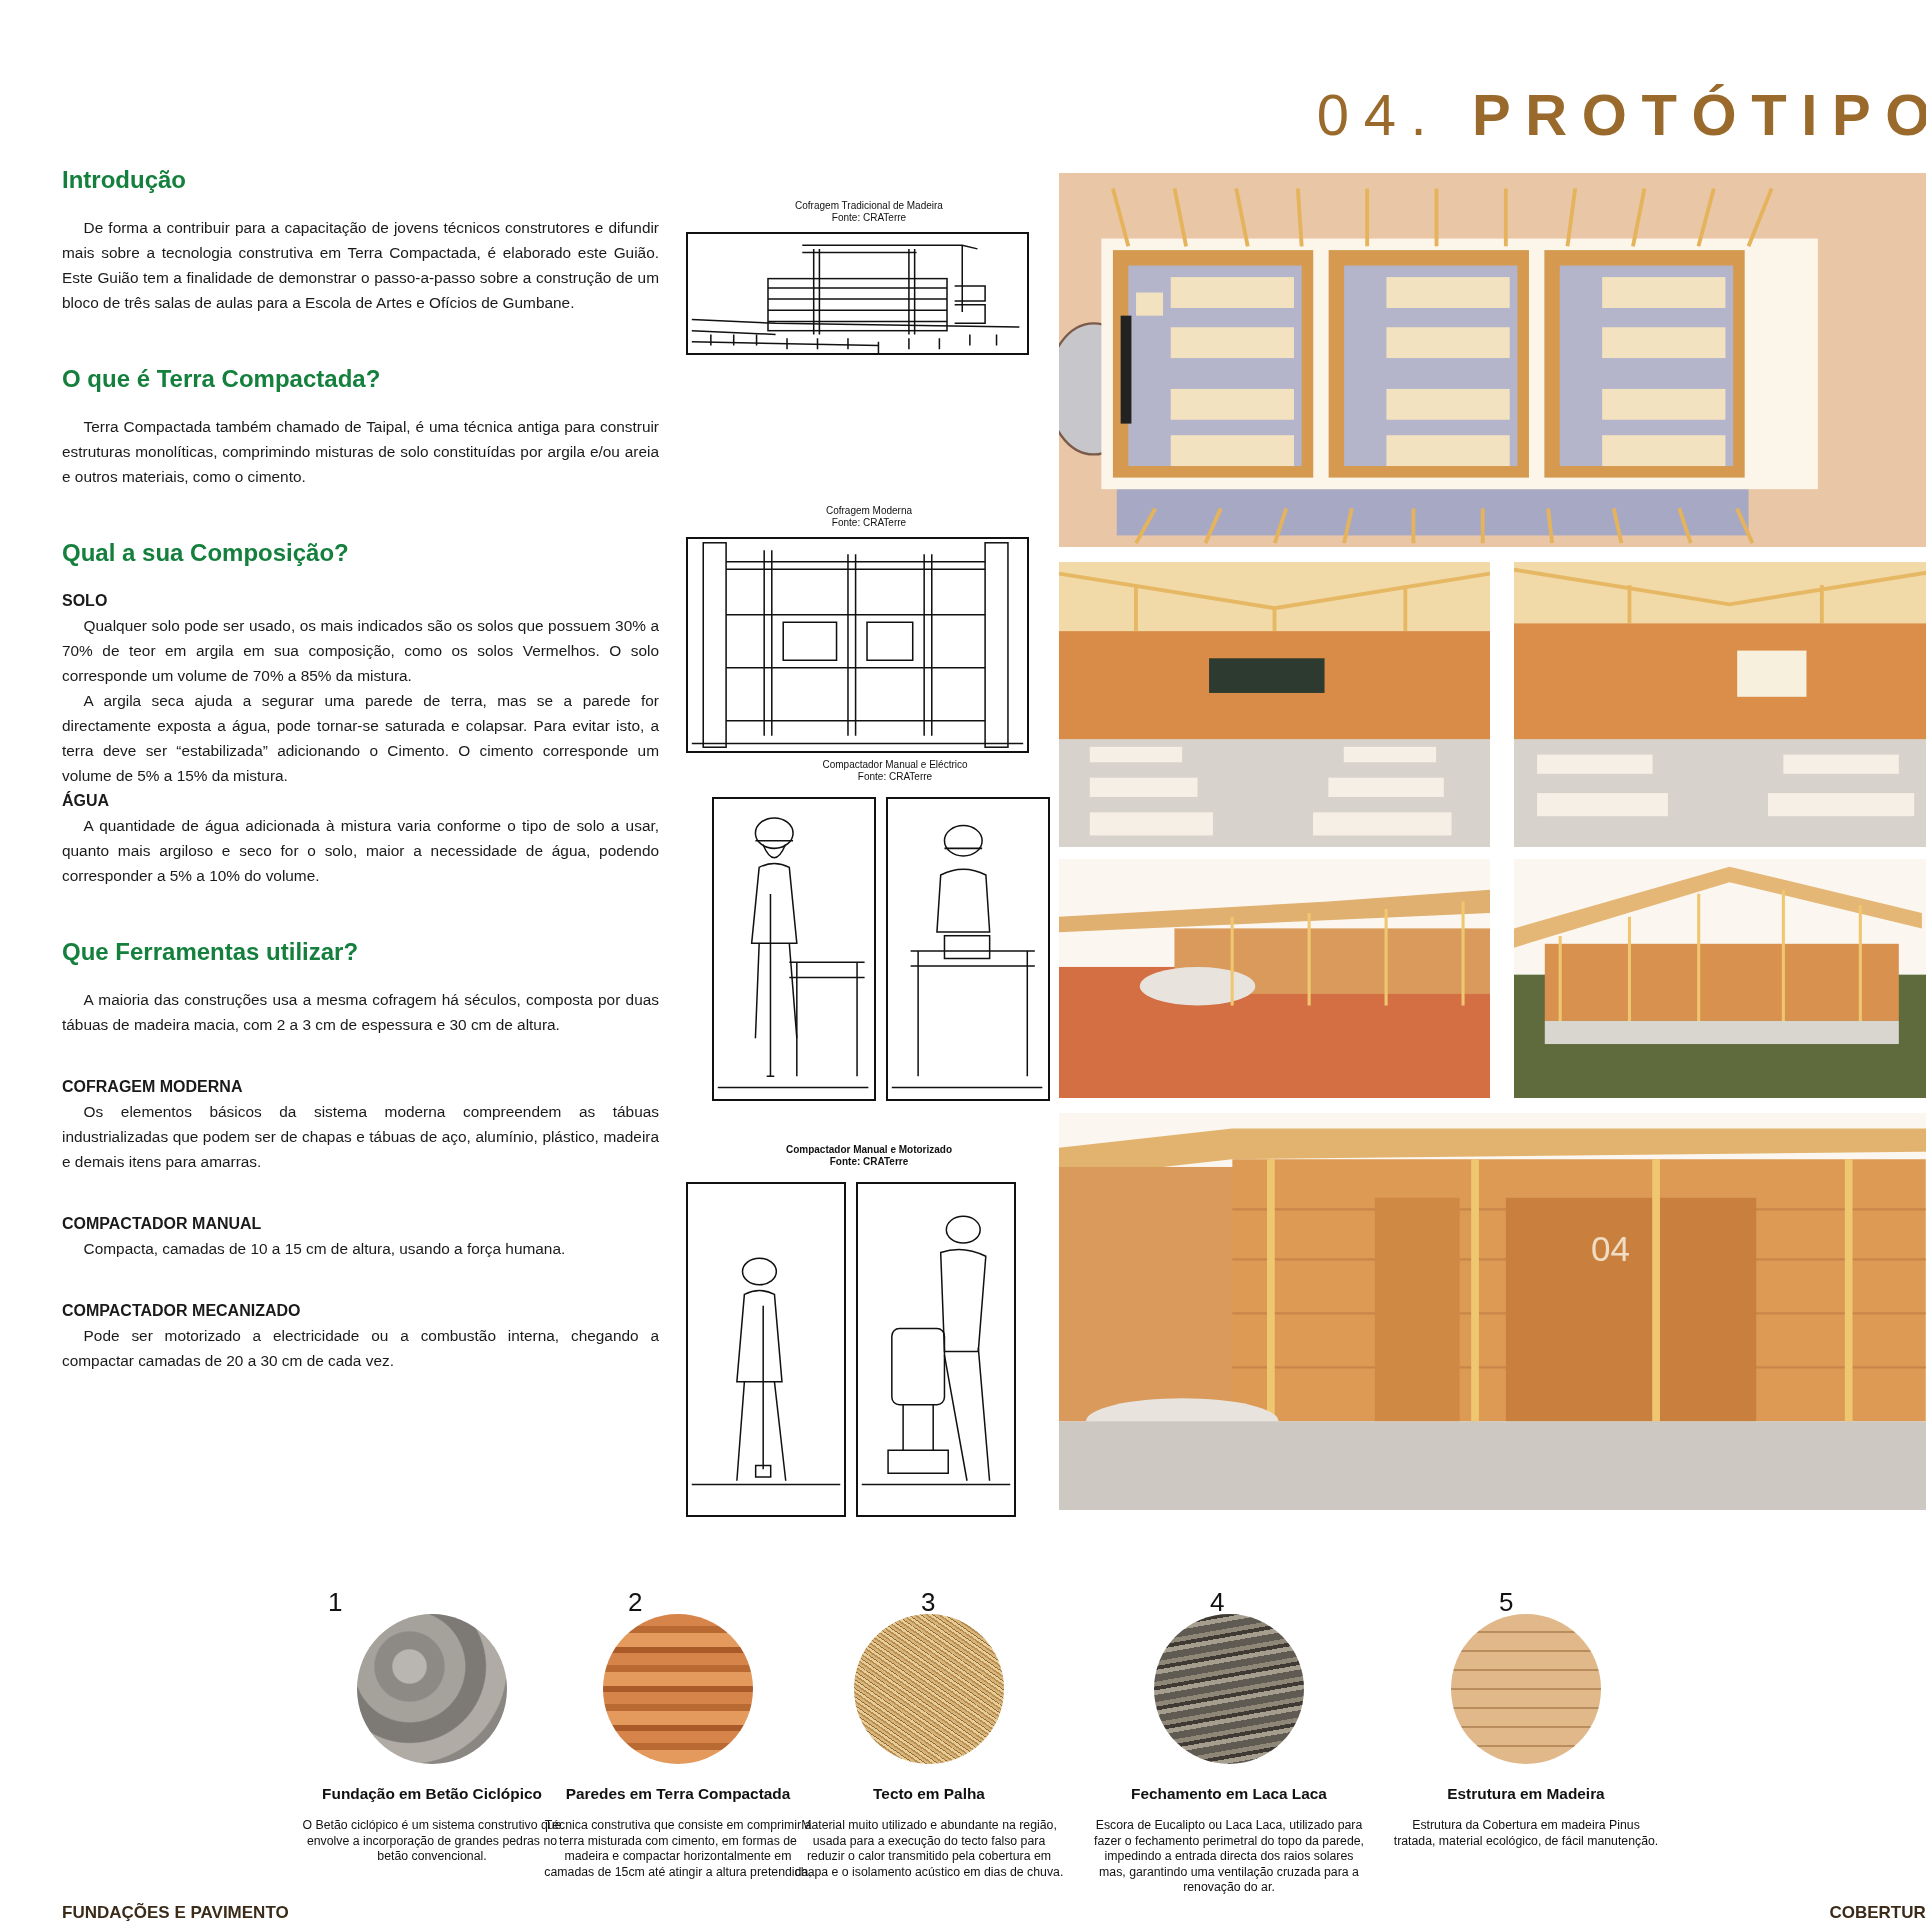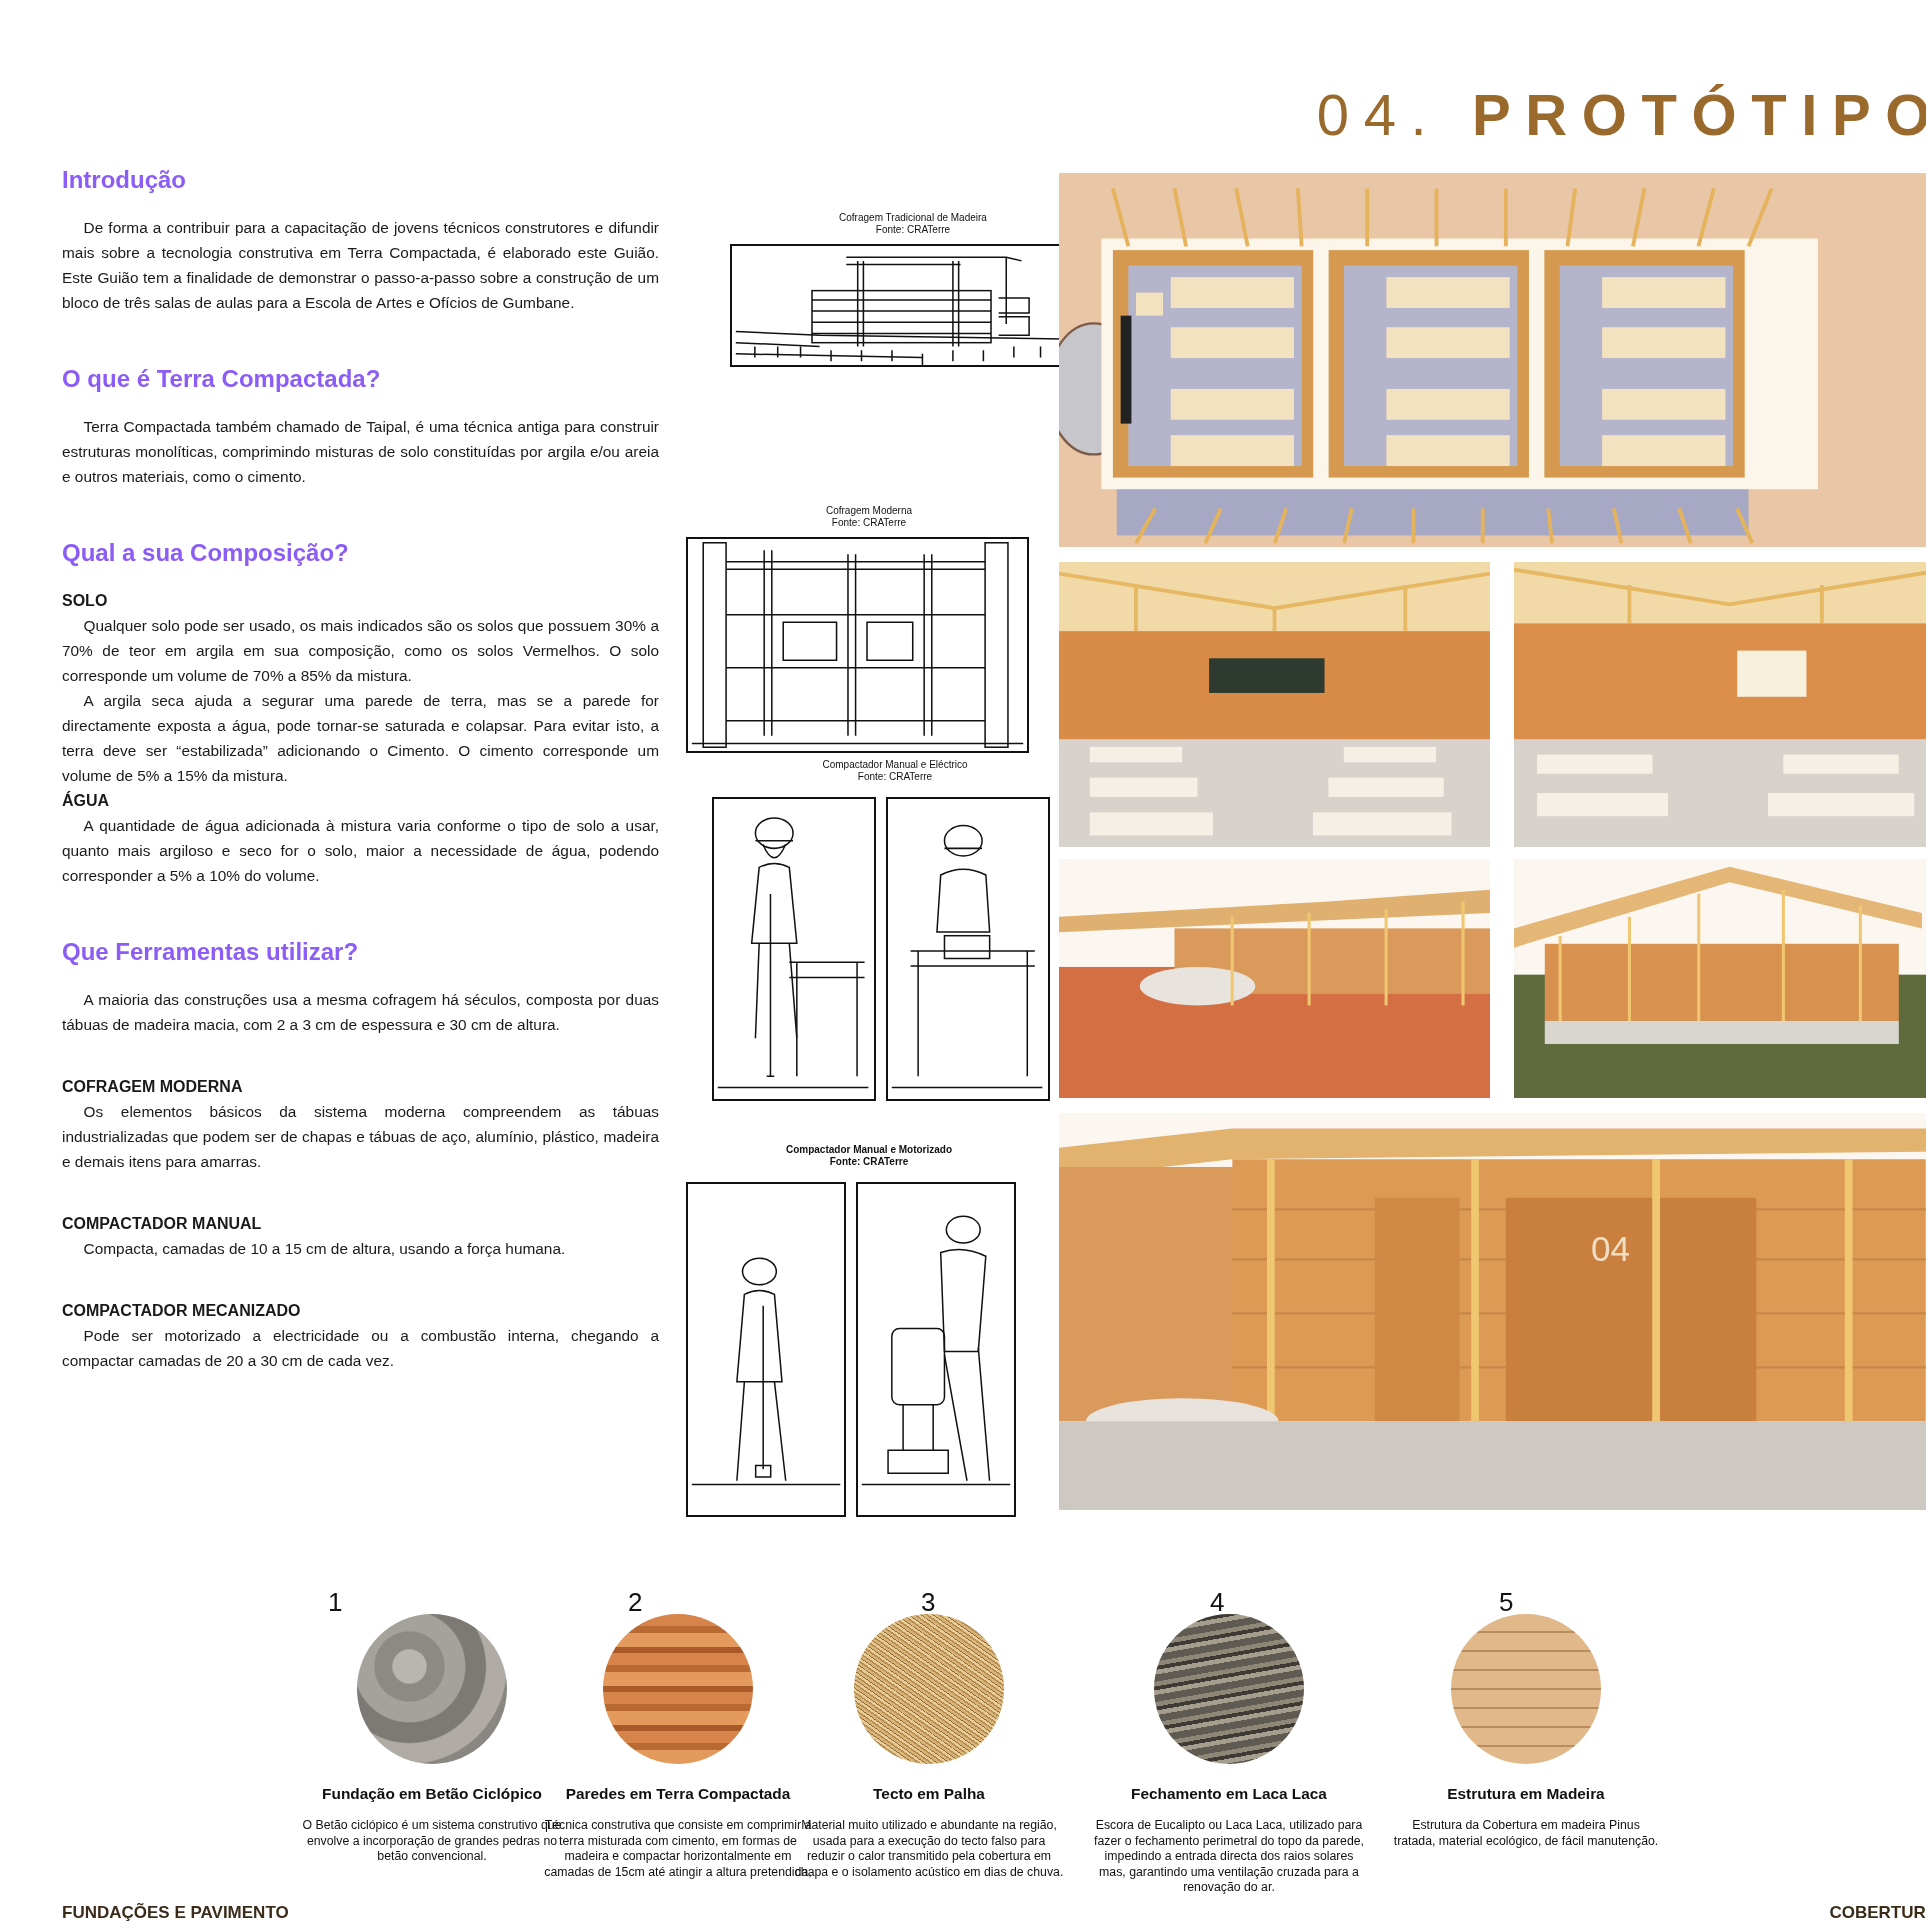--- a/index.html
+++ b/index.html
@@ -7,21 +7,21 @@
   body { position: relative; font-family: "Liberation Sans", sans-serif; color: #1a1a1a; }
   .abs { position: absolute; }
 
   
   .page-title { right: 46px; top: 81px; font-size: 58px; letter-spacing: 14.6px; color: #9a6a2c; font-family: "Liberation Sans Narrow", "Liberation Sans", sans-serif; white-space: nowrap; }
   .page-title .num { font-weight: 400; }
   .page-title .word { font-weight: 700; }
 
   
   .intro-col { left: 62px; top: 166px; width: 597px; }
-  .h-section { font-size: 24px; font-weight: 700; color: #8b5cf6; margin-bottom: 21px; }
+  .h-section { font-size: 24px; font-weight: 700; color: #15803d; margin-bottom: 21px; }
   .p-body { font-size: 15.4px; line-height: 25px; text-align: justify; text-indent: 21.6px; color: #1a1a1a; }
   .h-sub { font-size: 16px; font-weight: 700; color: #1a1a1a; line-height: 25px; }
   .gap-lg { height: 50px; }
   .gap-md { height: 37px; }
 
   
   .sketch-caption { text-align: center; font-size: 10px; line-height: 12.3px; color: #111; }
   .sketch-box { border: 2.3px solid #111; background: #fff; position: relative; overflow: hidden; }
   .sketch-box svg { width: 100%; height: 100%; display: block; }
 
@@ -76,21 +76,21 @@
   <div class="h-sub">COFRAGEM MODERNA</div>
   <p class="p-body">Os elementos básicos da sistema moderna compreendem as tábuas industrializadas que podem ser de chapas e tábuas de aço, alumínio, plástico, madeira e demais itens para amarras.</p>
   <div class="gap-md"></div>
   <div class="h-sub">COMPACTADOR MANUAL</div>
   <p class="p-body">Compacta, camadas de 10 a 15 cm de altura, usando a força humana.</p>
   <div class="gap-md"></div>
   <div class="h-sub">COMPACTADOR MECANIZADO</div>
   <p class="p-body">Pode ser motorizado a electricidade ou a combustão interna, chegando a compactar camadas de 20 a 30 cm de cada vez.</p>
 </div>
 
-<div class="abs" style="left:686px; top:212px; width:366px;margin-left:44px;">
+<div class="abs" style="left:686px; top:200px; width:366px;">
   <div class="sketch-caption">
     <div>Cofragem Tradicional de Madeira</div>
     <div>Fonte: CRATerre</div>
   </div>
   <div class="sketch-box" style="margin-top:7.7px; width:343px; height:123px;">
     <svg viewBox="0 0 890 320" preserveAspectRatio="none">
       <g stroke="#111" stroke-width="4" fill="none">
         <path d="M10 230 L230 240 M10 260 L230 270 M10 290 L500 300 M230 240 L870 250"></path>
         <path d="M60 270 v30 M120 270 v30 M180 270 v30 M260 280 v30 M340 280 v30 M420 280 v30 M500 290 v30 M580 280 v30 M660 280 v30 M740 270 v30 M810 270 v30"></path>
         <rect x="210" y="120" width="470" height="140"></rect>

